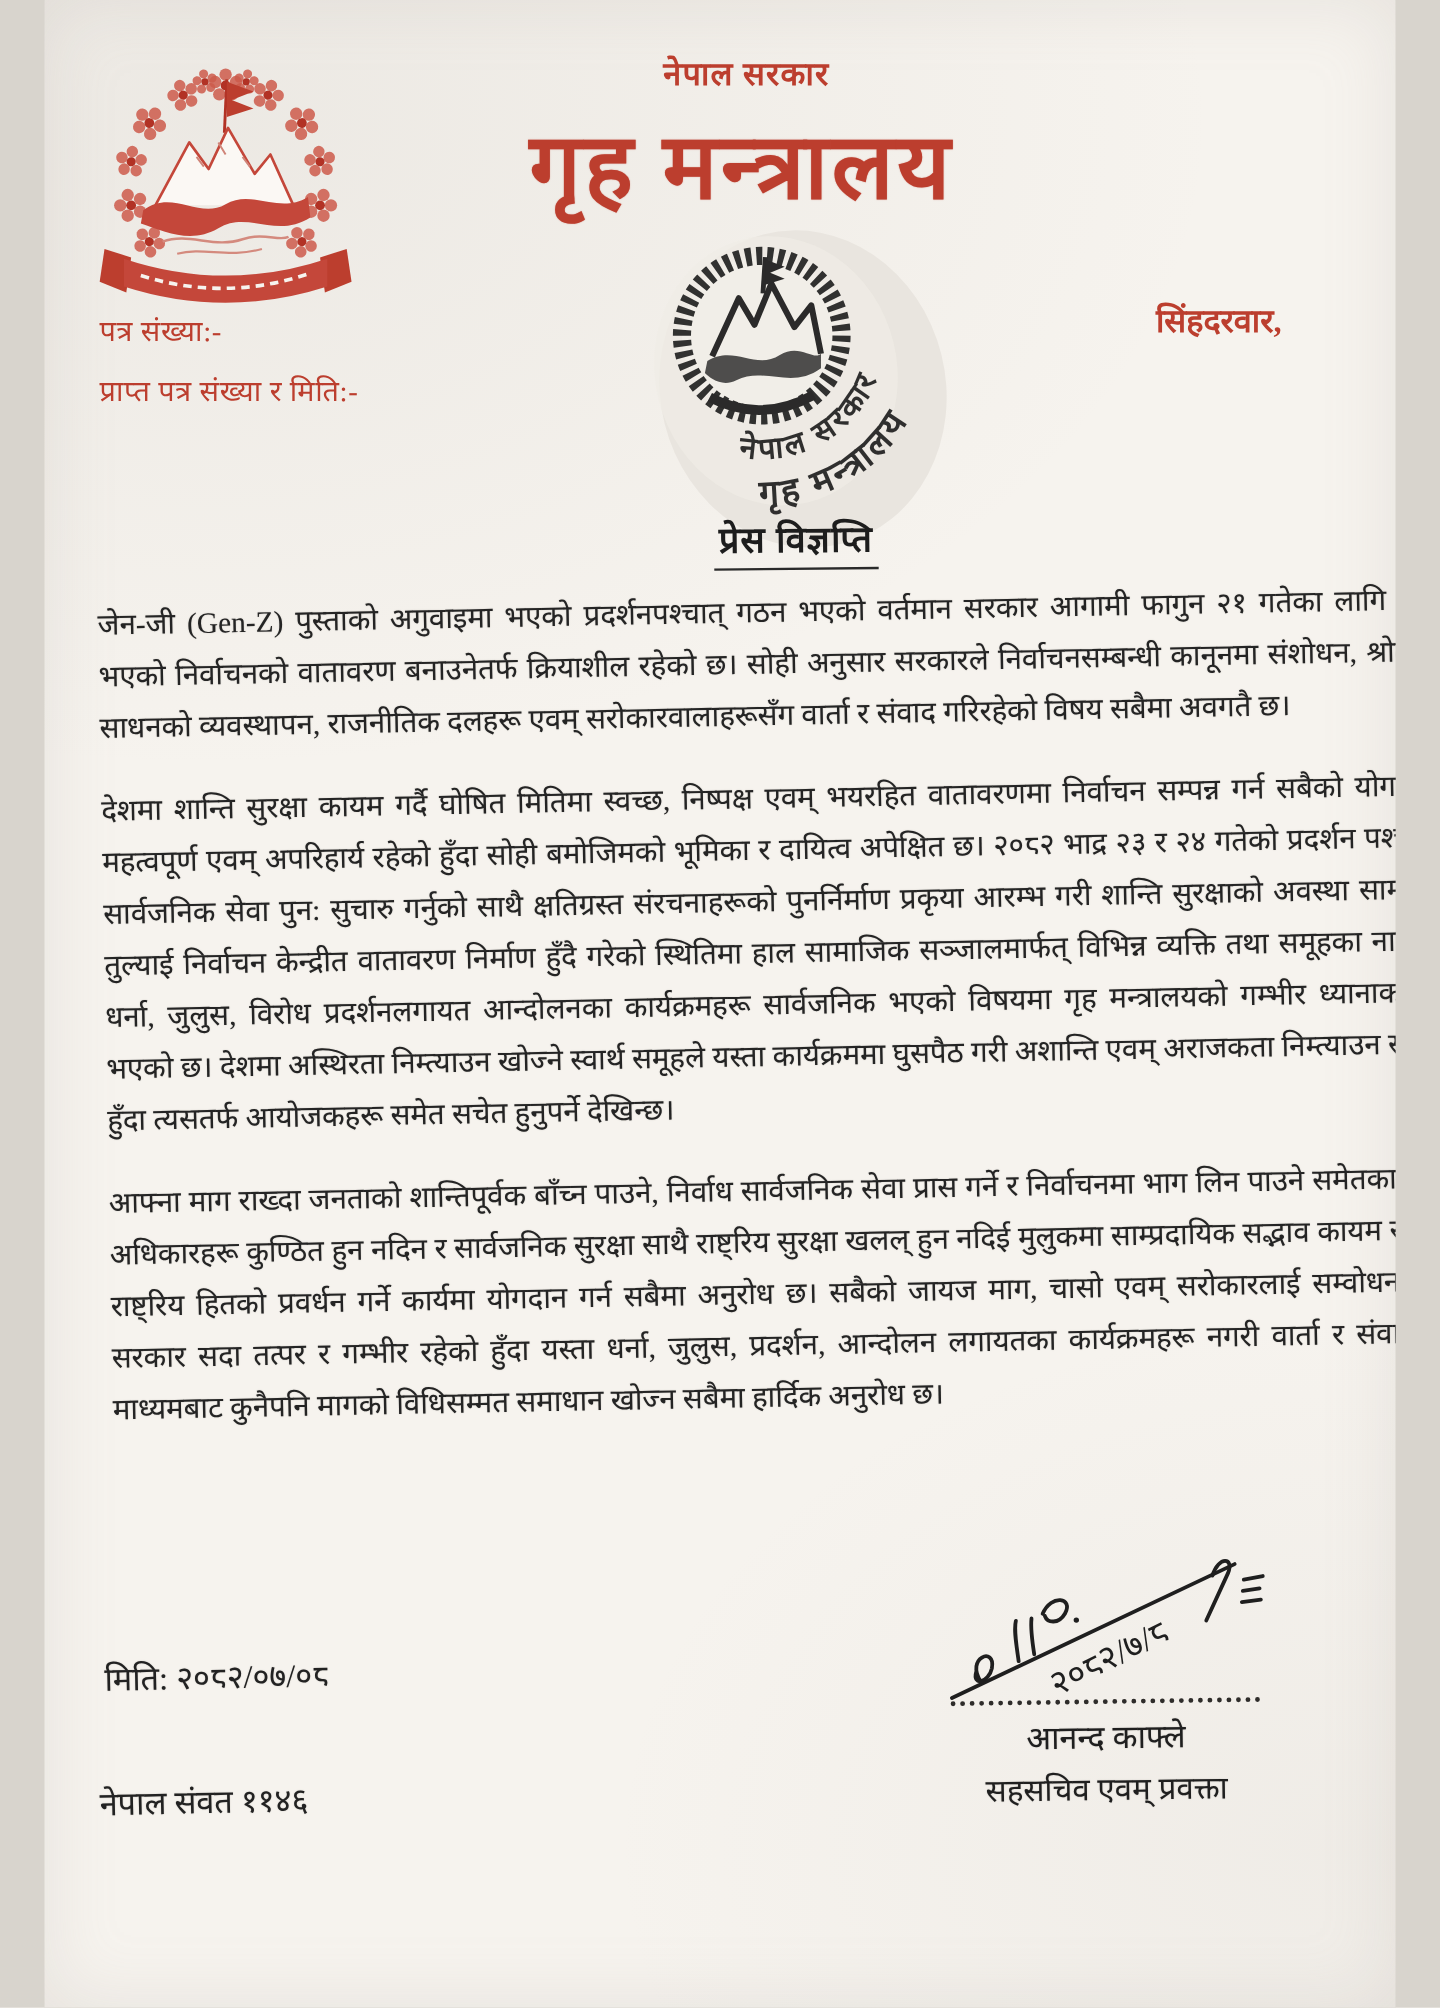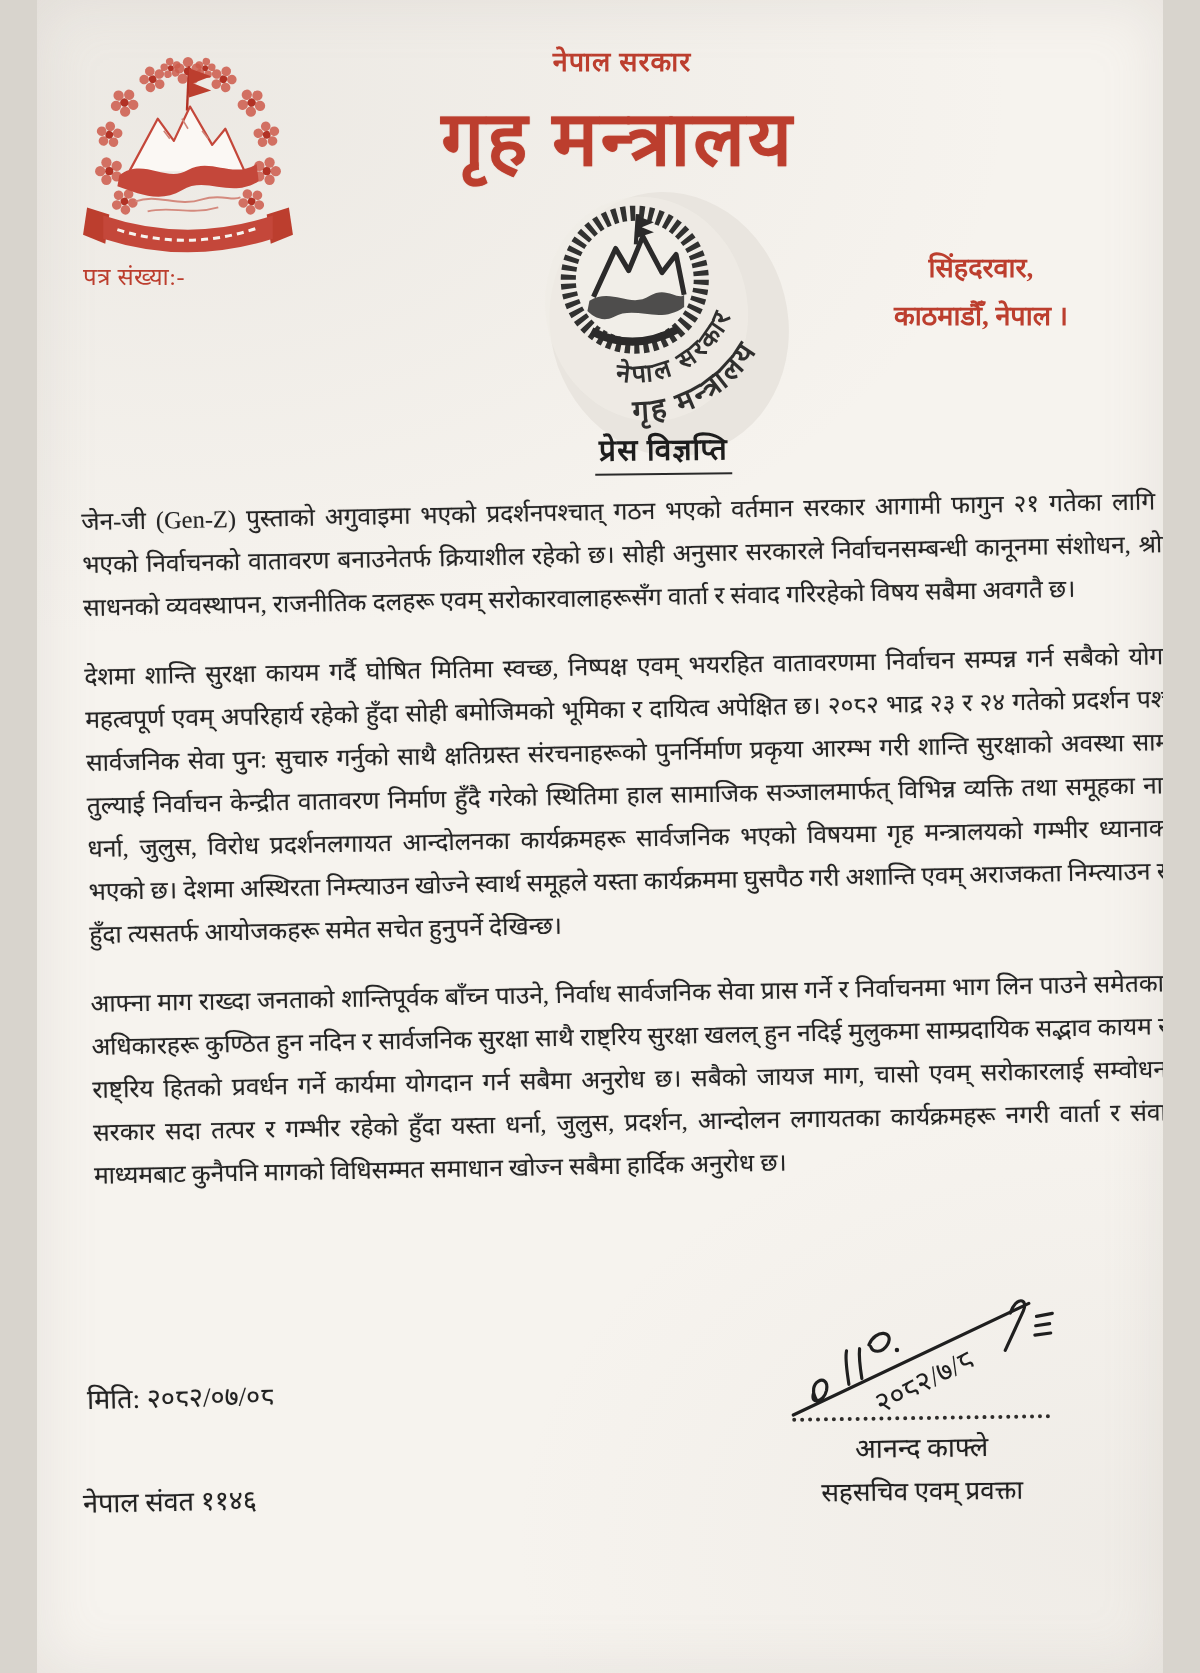--- a/index.html
+++ b/index.html
@@ -131,25 +131,25 @@
       <path d="M26,158 Q110,186 194,158 L194,181 Q110,208 26,181 Z" fill="#c4473a"></path>
       <path d="M40,172 Q110,194 180,170" stroke="#f6f3ee" stroke-width="3" stroke-dasharray="7 5" fill="none"></path>
     </g>
   </svg>
 
   <div class="govt-line red">नेपाल सरकार</div>
   <div class="ministry-title red">गृह मन्त्रालय</div>
 
   <div class="ref-fields red">
     <div>पत्र संख्या:-</div>
+    <div>प्राप्त पत्र संख्या र मिति:-</div>
   </div>
 
   <div class="address red">
     <div>सिंहदरवार,</div>
-    <div>काठमाडौँ, नेपाल ।</div>
   </div>
 
   <svg class="stamp" viewBox="0 0 270 270" aria-hidden="true">
     <g transform="rotate(-14 135 135)">
       <ellipse cx="138" cy="140" rx="118" ry="132" fill="#e9e5df"></ellipse>
       <ellipse cx="120" cy="120" rx="100" ry="112" fill="#efecE6" opacity=".7"></ellipse>
     </g>
     <g opacity=".9">
 
       <circle cx="105" cy="95" r="66" fill="#f2efe9" stroke="#1d1d1d" stroke-width="15" stroke-dasharray="5 4"></circle>

